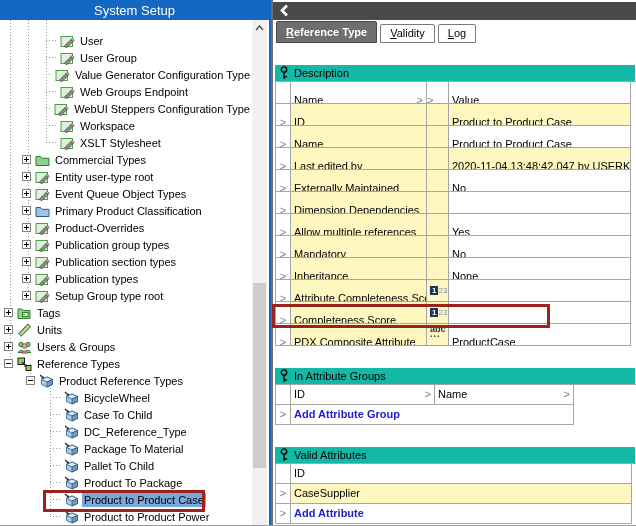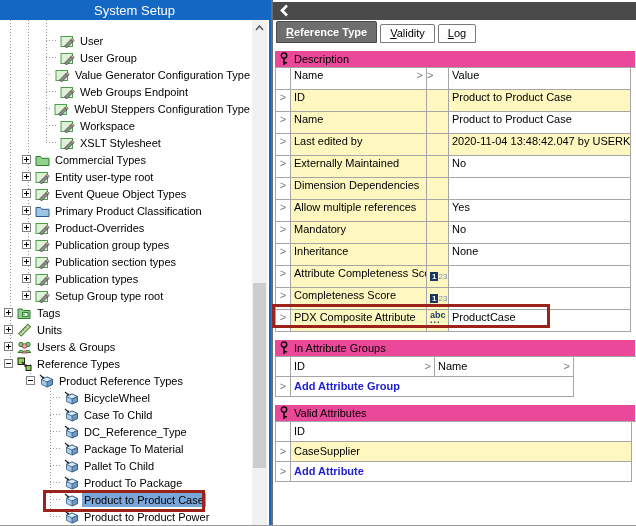--- a/index.html
+++ b/index.html
@@ -31,30 +31,30 @@
   .scroll-up{height:16px;display:flex;align-items:center;justify-content:center;}
   .scroll-thumb{position:absolute;left:1px;right:1px;top:263px;height:185px;background:#cdcdcd;}
   
   .right-panel{position:absolute;left:271px;top:0;width:365px;height:526px;box-sizing:border-box;
       border-left:2px solid #6e6e6e;background:#fff;}
   .topbar{height:18px;margin-top:2px;background:#4a4a4a;display:flex;align-items:center;padding-left:6px;}
   .tabs{height:23px;display:flex;align-items:flex-end;padding-left:3px;gap:3px;}
   .tab{box-sizing:border-box;padding:2px 9px 3px 9px;border:1px solid #7a7a7a;border-radius:2px 2px 0 0;
       background:#fff;color:#000;height:19px;cursor:default;}
   .tab.active{background:#6e6e6e;color:#fff;font-weight:bold;height:22px;padding-top:4px;border-color:#4a4a4a;}
-  .sec-header{height:16px;background:#ec4899;display:flex;align-items:center;gap:5px;
-      padding-left:4px;margin:8px 1px 0 2px;}
+  .sec-header{height:16px;background:#14b8a6;display:flex;align-items:center;gap:5px;
+      padding-left:4px;margin:22px 1px 0 2px;}
   .sec-header svg{flex:0 0 auto;}
   .tbl{margin-left:2px;border-top:1px solid #a6a6a6;border-left:1px solid #a6a6a6;}
   .trow{display:grid;}
   .desc .trow{grid-template-columns:15px 136px 22px 182px;}
   .grp .trow{grid-template-columns:15px 144px 139px;}
   .val .trow{grid-template-columns:15px 341px;}
   .cell{box-sizing:border-box;height:22px;border-right:1px solid #a6a6a6;border-bottom:1px solid #a6a6a6;
-      padding:1px 3px 0 3px;overflow:hidden;white-space:nowrap;}
+      padding:12px 3px 0 3px;overflow:hidden;white-space:nowrap;}
   .h20 .cell{height:20px;padding-top:3px;}
   .cell.hdr{background:#fff;display:flex;justify-content:space-between;}
   .cell.namec{background:#fff7c0;}
   .cell.iconc{background:#fff7c0;padding-top:3px;}
   .cell.vy{background:#fff7c0;}
   .chev{color:#7d7d7d;text-align:center;padding-left:0;padding-right:0;}
   .sort{color:#7d7d7d;}
   .link{color:#2020d0;font-weight:bold;}
   .ni b{background:#17375e;color:#fff;font-weight:bold;font-size:8px;padding:0 2px;font-family:"Liberation Sans",sans-serif;}
   .ni i{color:#7d90b5;font-style:normal;font-size:8px;}

